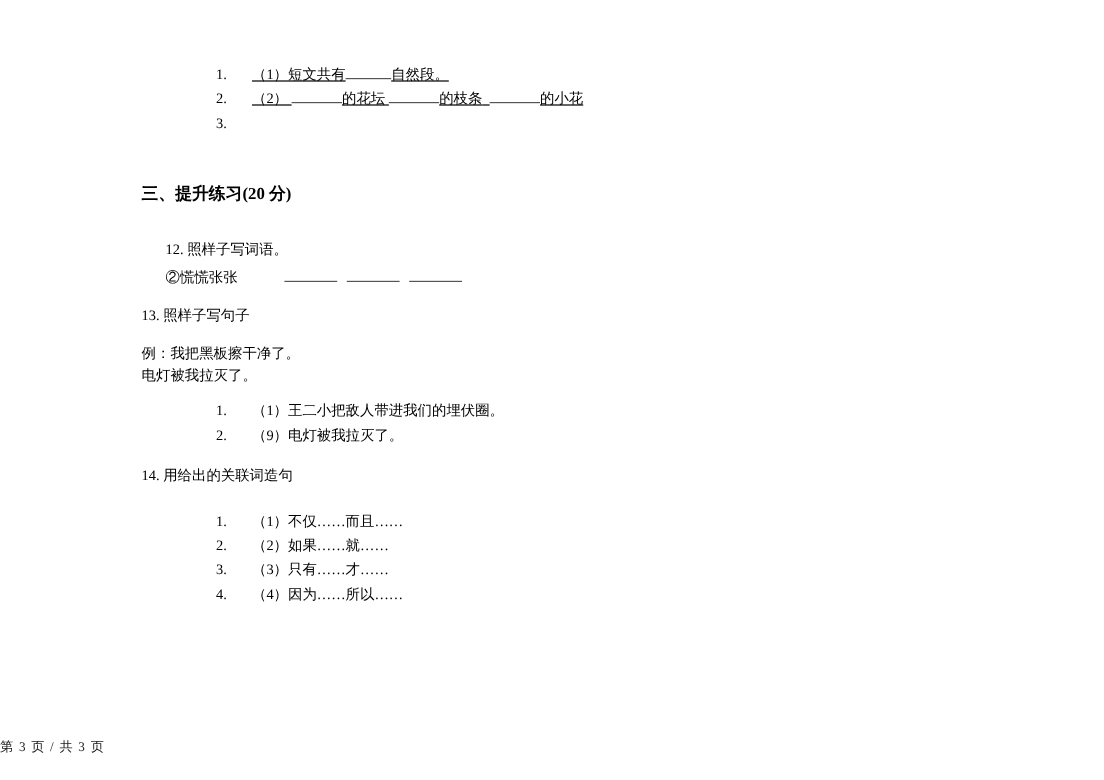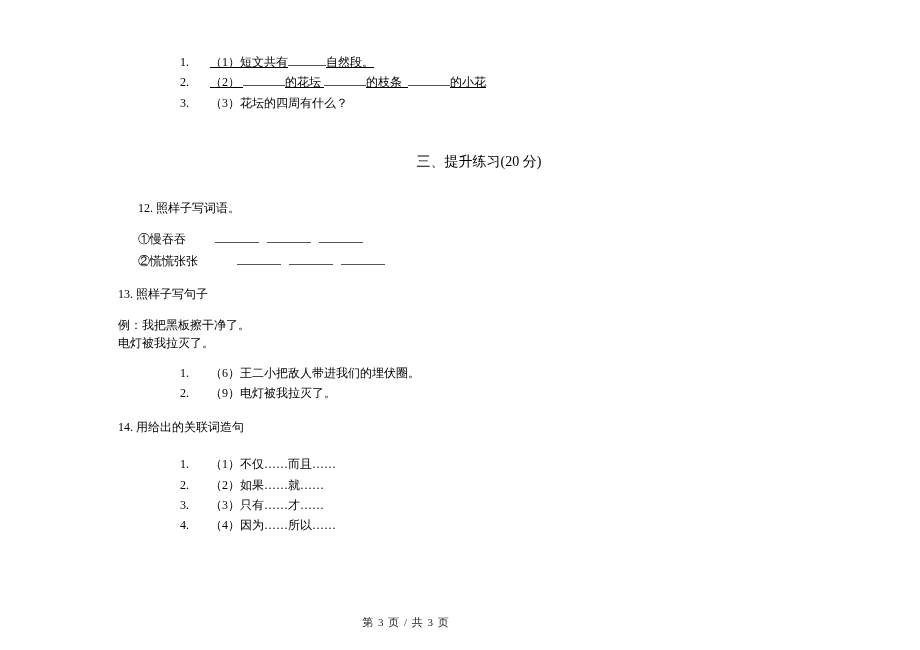--- a/index.html
+++ b/index.html
@@ -36,25 +36,24 @@
     .blank {
       display: inline-block;
       border-bottom: 1px solid #555;
       height: 1em;
       vertical-align: baseline;
     }
     .blank.w38 { width: 38px; }
     .blank.w42 { width: 42px; }
     .blank.w44 { width: 44px; }
     .section-title {
-      font-weight: normal;
+      font-weight: bold;
       font-size: 14px;
       margin-top: 40px;
       margin-bottom: 28px;
-      text-align: center;
     }
     .q {
       margin-top: 14px;
       line-height: 1.55;
     }
     .q-first {
       margin-top: 0;
       margin-left: 20px;
     }
     .ex-row {
@@ -78,21 +77,21 @@
       display: flex;
       gap: 14px;
     }
     .ol-sub .num {
       min-width: 16px;
     }
     .pager {
       position: absolute;
       bottom: 20px;
       width: 812px;
-      text-align: center;
+      text-align: left;
       font-size: 11px;
       color: #222;
       letter-spacing: 1px;
     }
     .txt-seq {
       white-space: nowrap;
       text-decoration: underline;
     }
   </style>
 </head>
@@ -108,54 +107,45 @@
       </span>
     </li>
     <li>
       <span class="num">2.</span>
       <span class="txt-seq">
         <span>（2）</span>&nbsp;<span class="blank w42"></span><span>的花坛</span>&nbsp;<span class="blank w42"></span><span>的枝条</span>&nbsp;&nbsp;<span class="blank w42"></span><span>的小花</span>
       </span>
     </li>
     <li>
       <span class="num">3.</span>
-      <span>（3）花坛的四周有什么？</span>
     </li>
   </ol>
 
   <div class="section-title">三、提升练习(20 分)</div>
 
   <div class="q q-first">
     <div>12.  照样子写词语。</div>
-    <div class="ex-row" style="margin-top:12px">
-      <span class="ex-label">①慢吞吞</span>
-      <span class="ex-blanks">
-        <span class="blank w44"></span>
-        <span class="blank w44"></span>
-        <span class="blank w44"></span>
-      </span>
-    </div>
     <div class="ex-row">
       <span class="ex-label">②慌慌张张</span>
       <span class="ex-blanks" style="margin-left:22px">
         <span class="blank w44"></span>
         <span class="blank w44"></span>
         <span class="blank w44"></span>
       </span>
     </div>
   </div>
 
   <div class="q">
     <div>13.  照样子写句子</div>
     <div style="margin-top:12px">例：我把黑板擦干净了。</div>
     <div>电灯被我拉灭了。</div>
     <ol class="ol-sub">
       <li>
         <span class="num">1.</span>
-        <span>（6）王二小把敌人带进我们的埋伏圈。</span>
+        <span>（1）王二小把敌人带进我们的埋伏圈。</span>
       </li>
       <li>
         <span class="num">2.</span>
         <span>（9）电灯被我拉灭了。</span>
       </li>
     </ol>
   </div>
 
   <div class="q">
     <div>14.  用给出的关联词造句</div>

